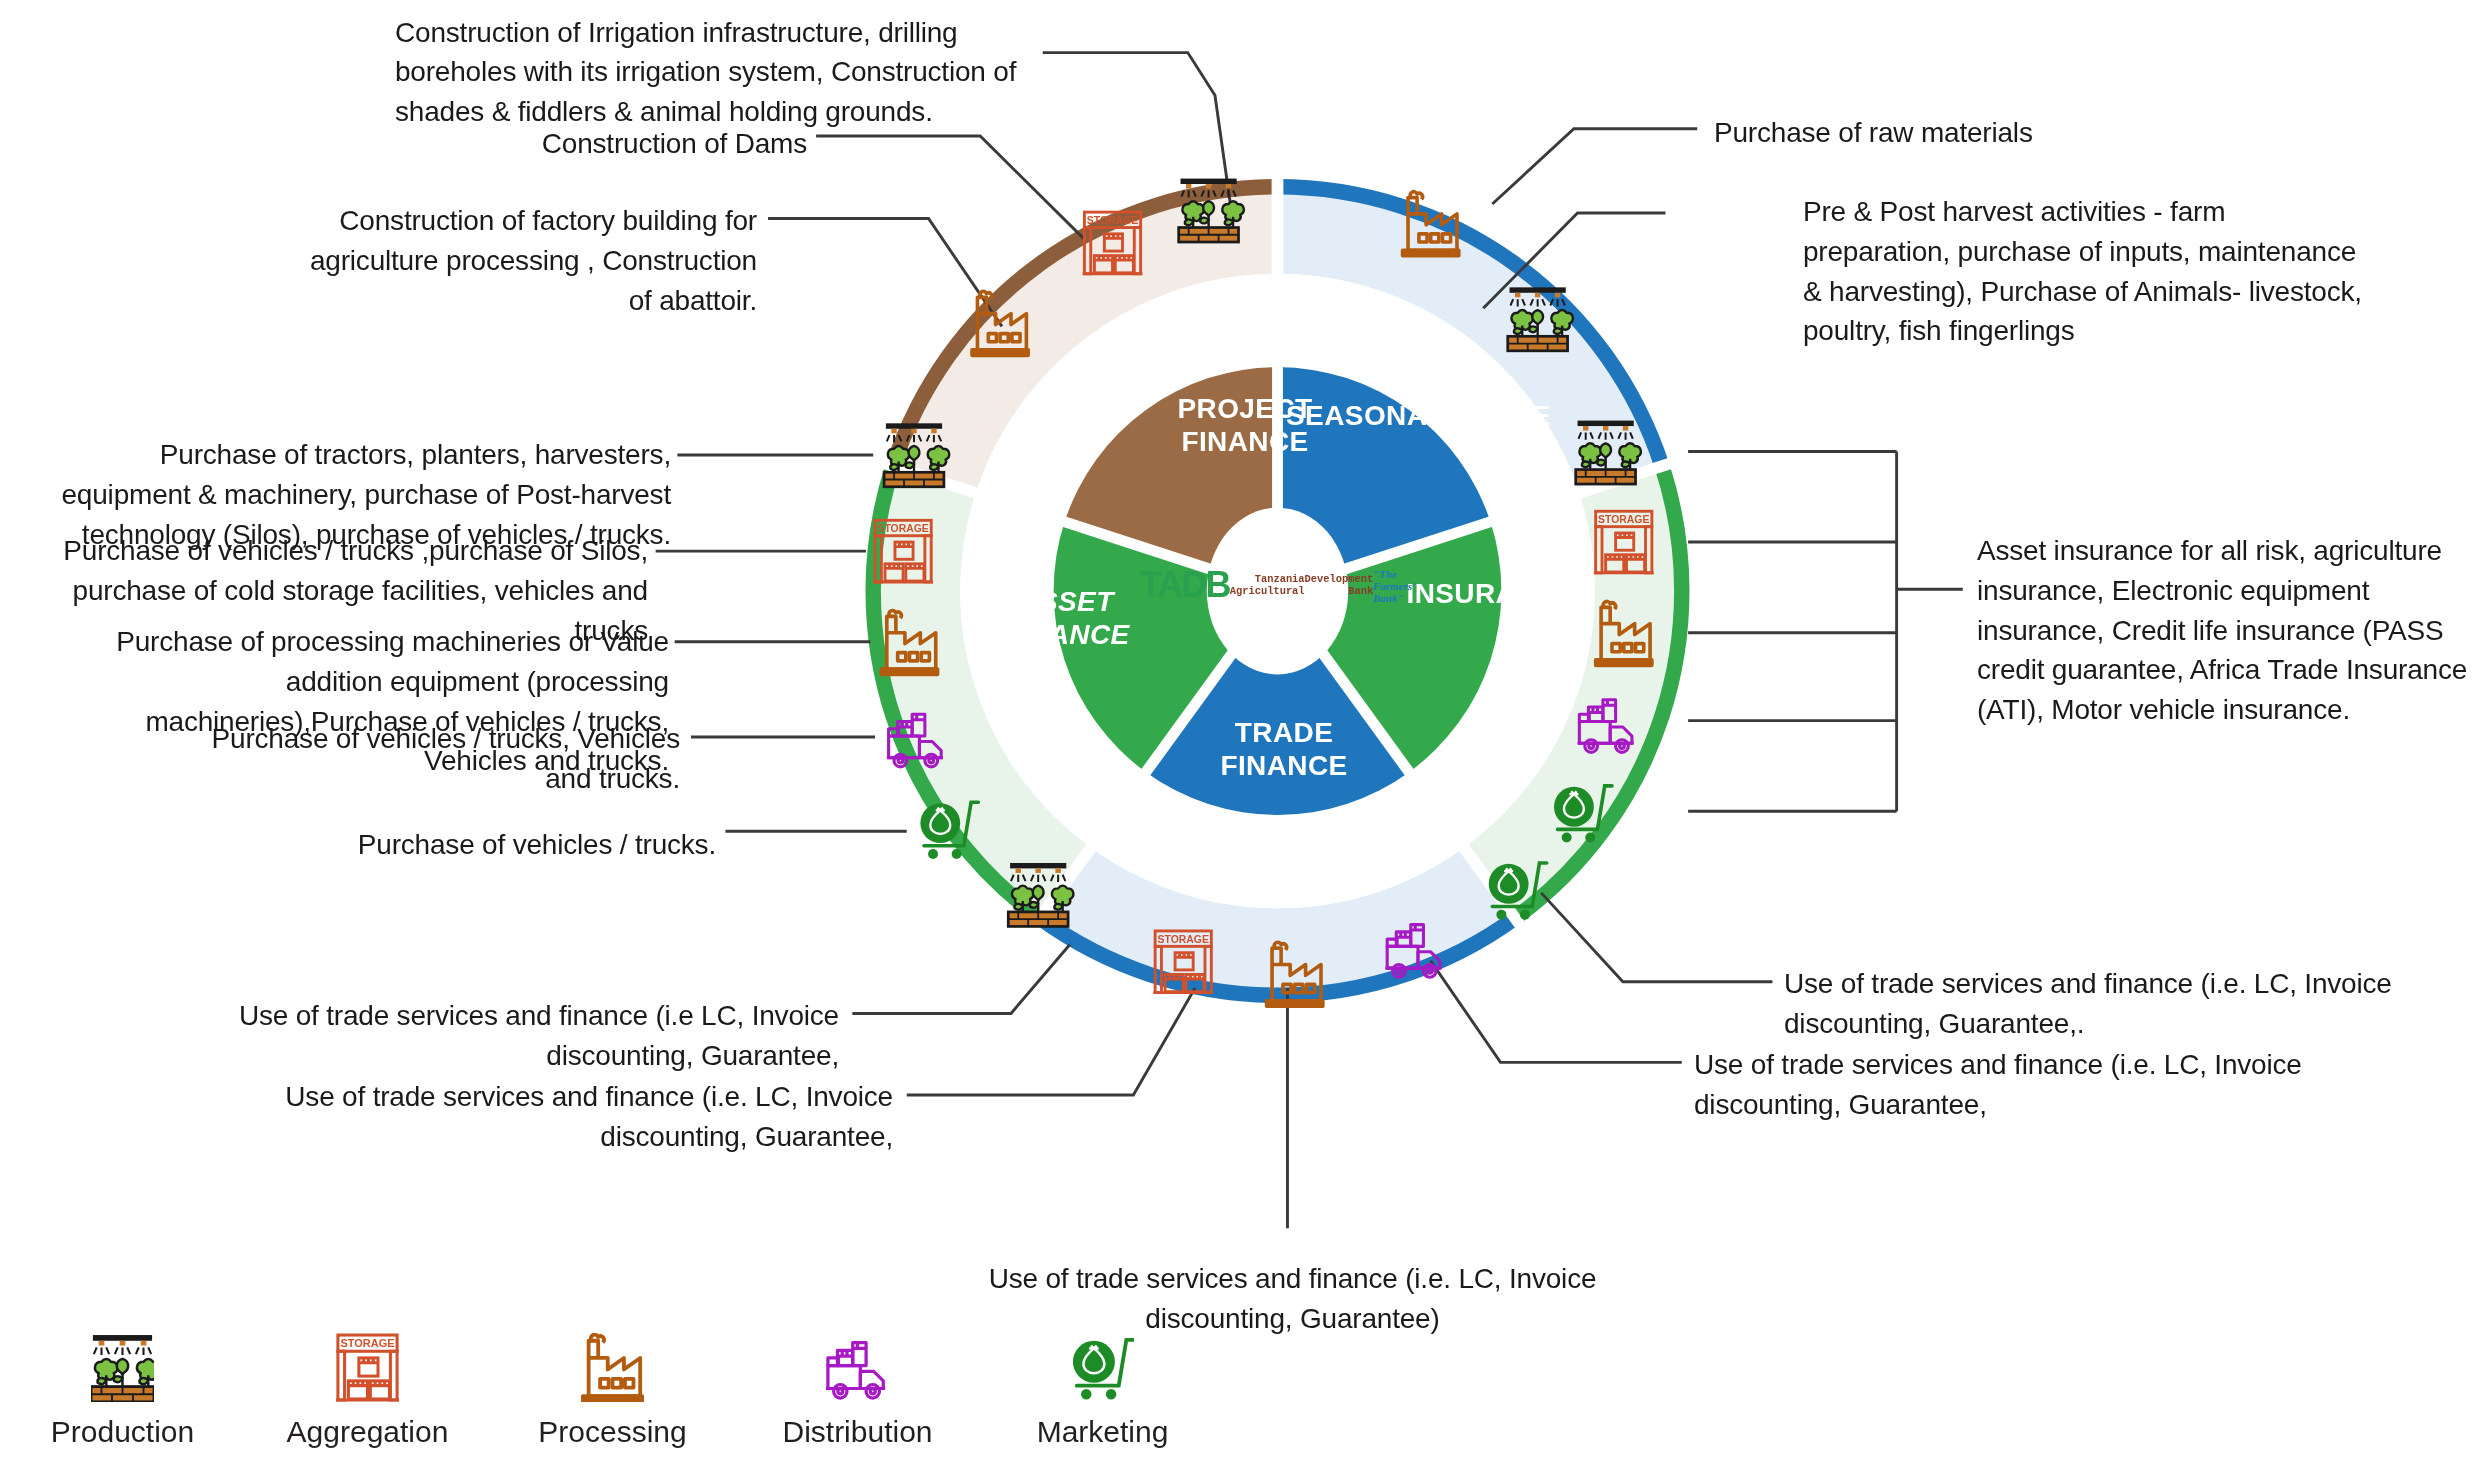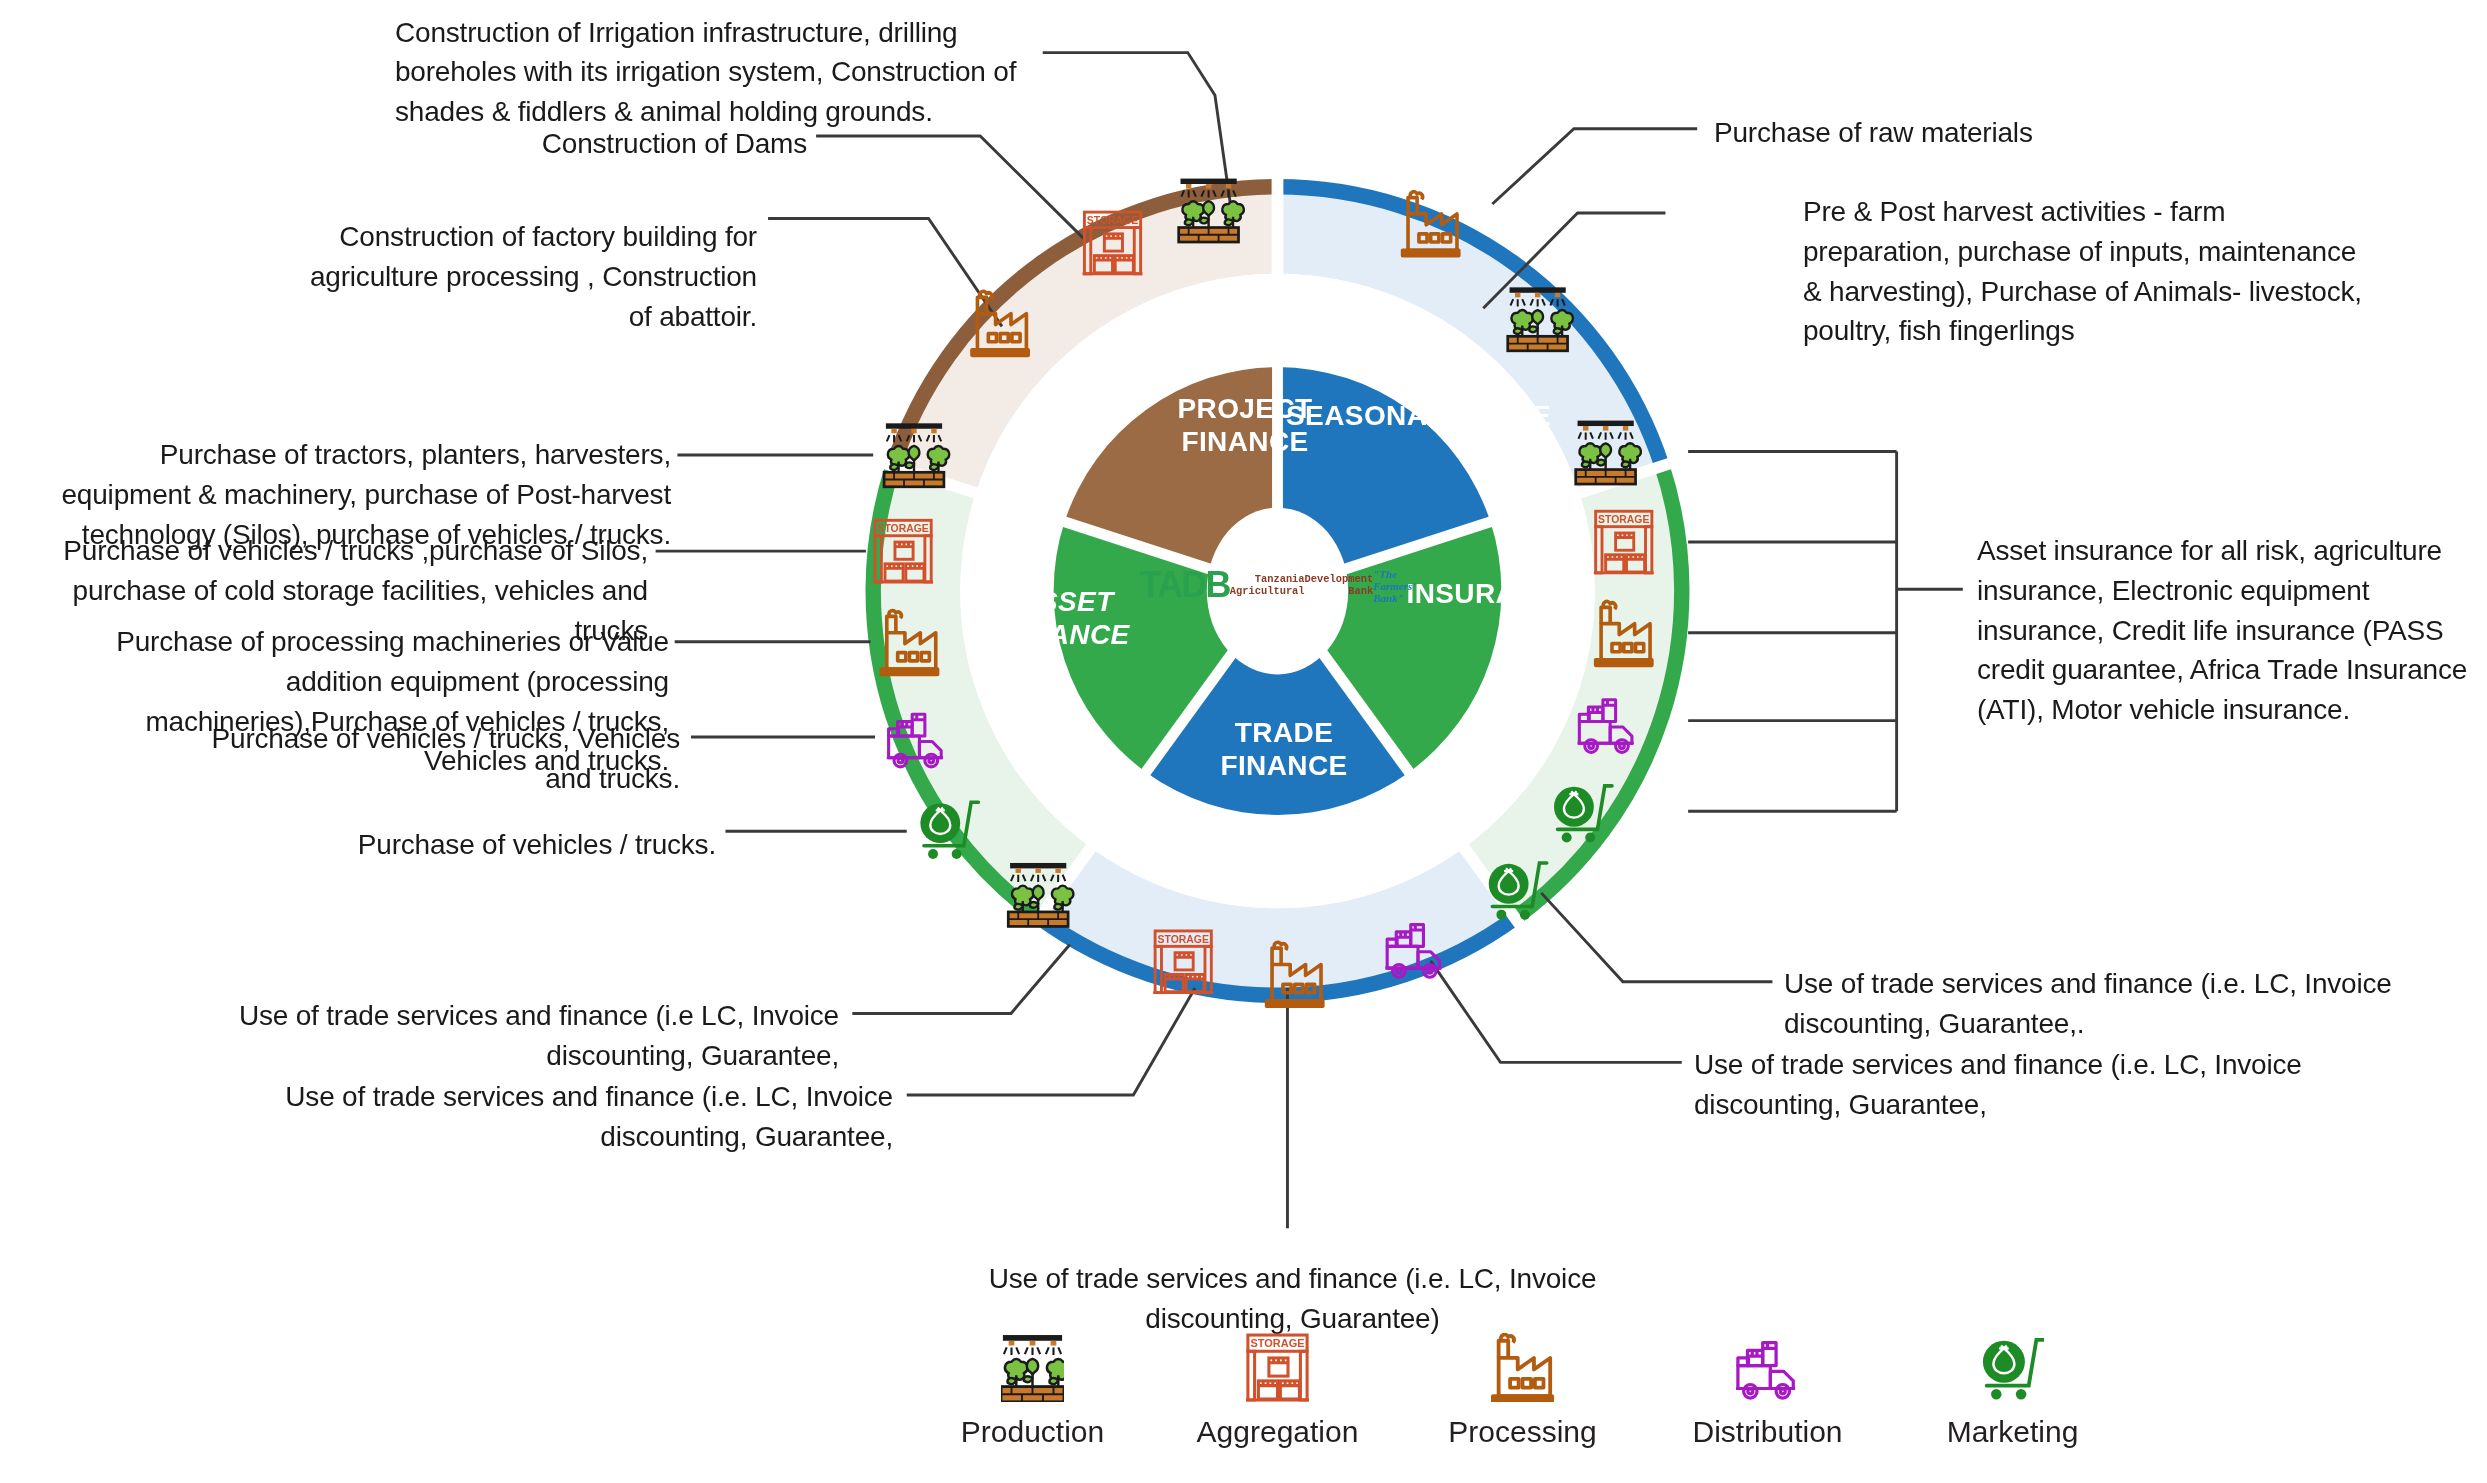--- a/index.html
+++ b/index.html
@@ -8,21 +8,21 @@
   #stage{position:absolute;inset:0;}
   svg.layer{position:absolute;left:0;top:0;width:2487px;height:1483px;overflow:visible;}
   .callout{position:absolute;font-size:28px;line-height:1.42;color:#1a1a1a;
            letter-spacing:-0.2px;white-space:pre-line;}
   .callout.r{text-align:right;}
   .callout.l{text-align:left;}
   .callout.c{text-align:center;}
   .seglabel{position:absolute;color:#fff;font-weight:bold;font-size:28px;
             line-height:1.18;text-align:center;letter-spacing:0.4px;white-space:pre-line;}
   .legend{position:absolute;left:0;top:1333px;width:2135px;display:flex;
-          justify-content:flex-end;gap:0px;}
+          justify-content:flex-start;gap:0px;}
   .legitem{width:245px;display:flex;flex-direction:column;align-items:center;gap:12.7px;}
   .legitem .lbl{font-size:30px;color:#231f20;}
   .ico{display:block;}
   .logowrap{position:absolute;left:1214px;top:533px;width:127px;height:105px;
             display:flex;flex-direction:row;align-items:center;justify-content:center;}
   .logo-t{font-family:"Liberation Sans",sans-serif;font-weight:bold;font-size:36px;
           color:#2aa14e;letter-spacing:-1.8px;line-height:0.95;}
   .logo-s1{font-family:Liberation Mono, monospace;font-weight:bold;
            font-size:10.4px;color:#8a3b23;line-height:1.12;text-align:right;}
   .logo-bar{width:78px;height:4.5px;margin:1.8px 0 1.8px 0;
@@ -315,21 +315,21 @@
     <use href="#ic-aggregation" x="1272" y="1025" width="66" height="72"></use>
     <use href="#ic-processing" x="1395" y="1038" width="66" height="72"></use>
     <use href="#ic-distribution" x="1528" y="1010" width="66" height="72"></use>
     <use href="#ic-marketing" x="1640" y="945" width="66" height="72"></use>
   </svg>
 
   <div class="callout l" style="left:395px;top:12.7px;width:689px;">Construction of Irrigation infrastructure, drilling boreholes with its irrigation system, Construction of shades &amp; fiddlers &amp; animal holding grounds.</div>
 
   <div class="callout r" style="left:390px;top:124px;width:417px;">Construction of Dams</div>
 
-  <div class="callout r" style="left:299px;top:217px;width:458px;">Construction of factory building for agriculture processing , Construction of abattoir.</div>
+  <div class="callout r" style="left:299px;top:201px;width:458px;">Construction of factory building for agriculture processing , Construction of abattoir.</div>
 
   <div class="callout l" style="left:1714px;top:113px;width:472px;">Purchase of raw materials</div>
 
   <div class="callout l" style="left:1803px;top:192px;width:562px;">Pre &amp; Post harvest activities - farm preparation, purchase of inputs, maintenance &amp; harvesting), Purchase of Animals- livestock, poultry, fish fingerlings</div>
 
   <div class="callout r" style="left:45px;top:435px;width:626px;">Purchase of tractors, planters, harvesters, equipment &amp; machinery, purchase of Post-harvest technology (Silos), purchase of vehicles / trucks.</div>
 
   <div class="callout r" style="left:45px;top:531px;width:603px;">Purchase of vehicles / trucks ,purchase of Silos, purchase of cold storage facilities, vehicles and trucks</div>
 
   <div class="callout r" style="left:45px;top:622px;width:624px;">Purchase of processing machineries or Value addition equipment (processing machineries),Purchase of vehicles / trucks, Vehicles and trucks.</div>

